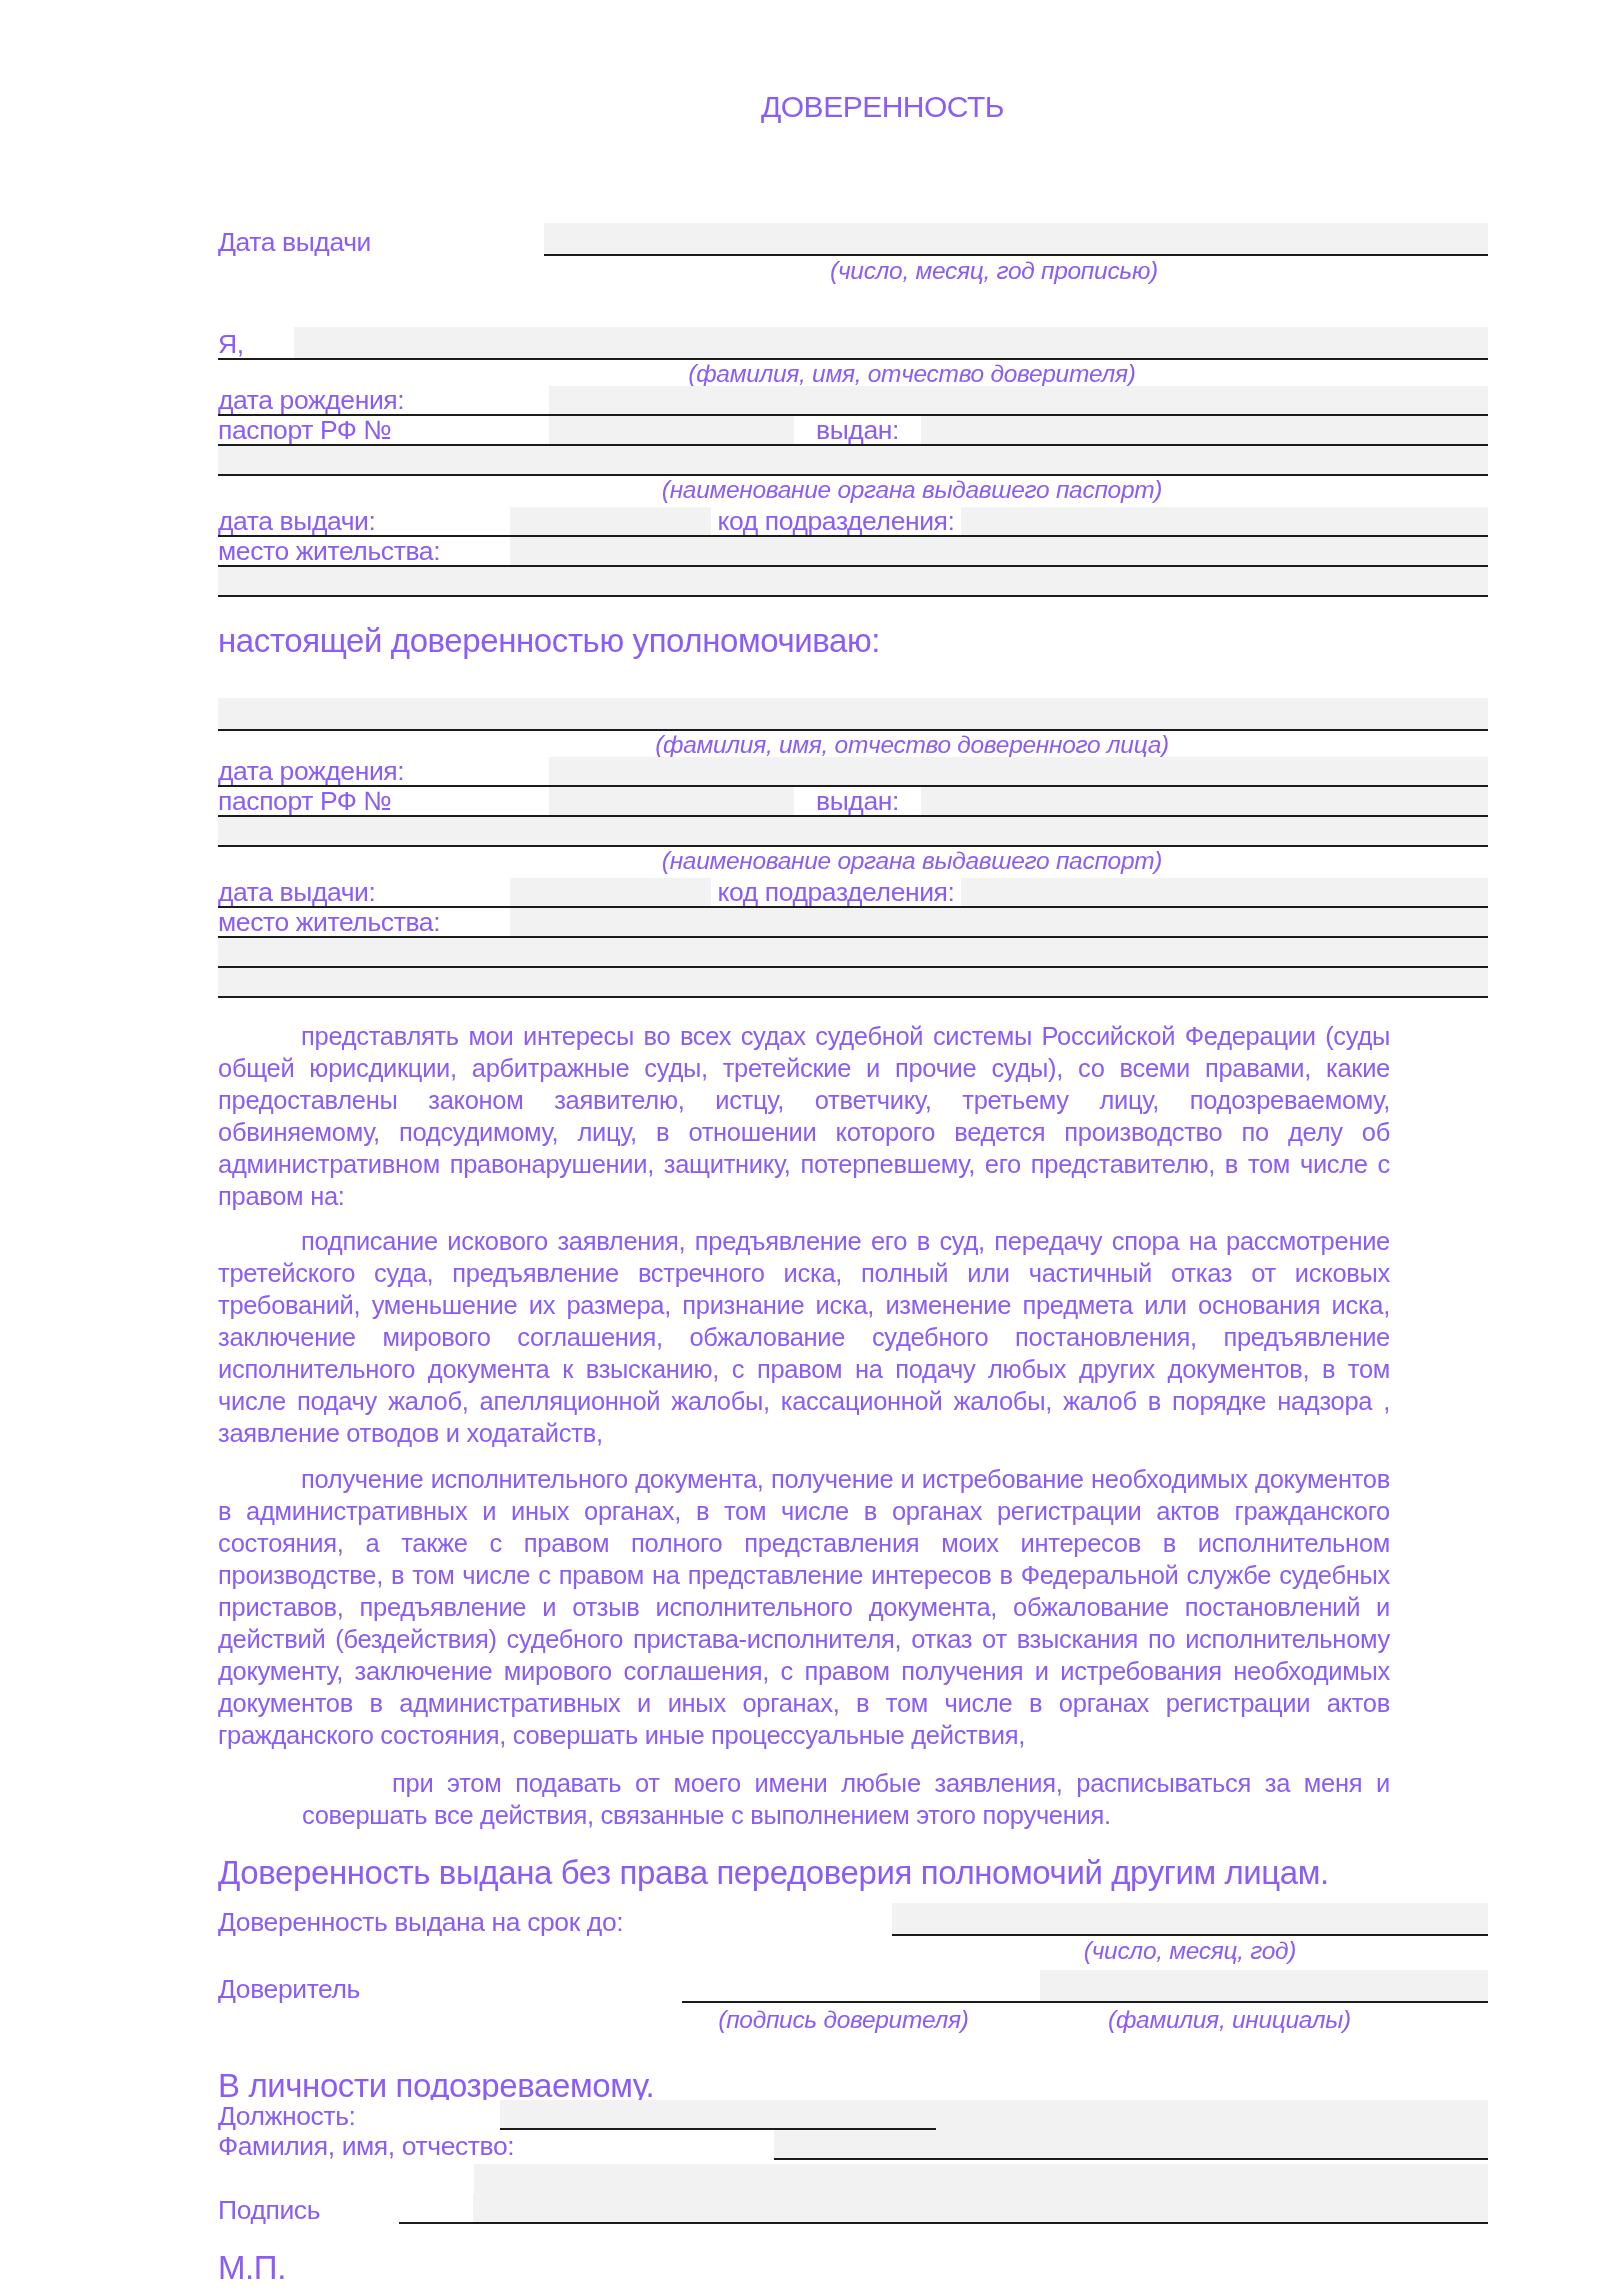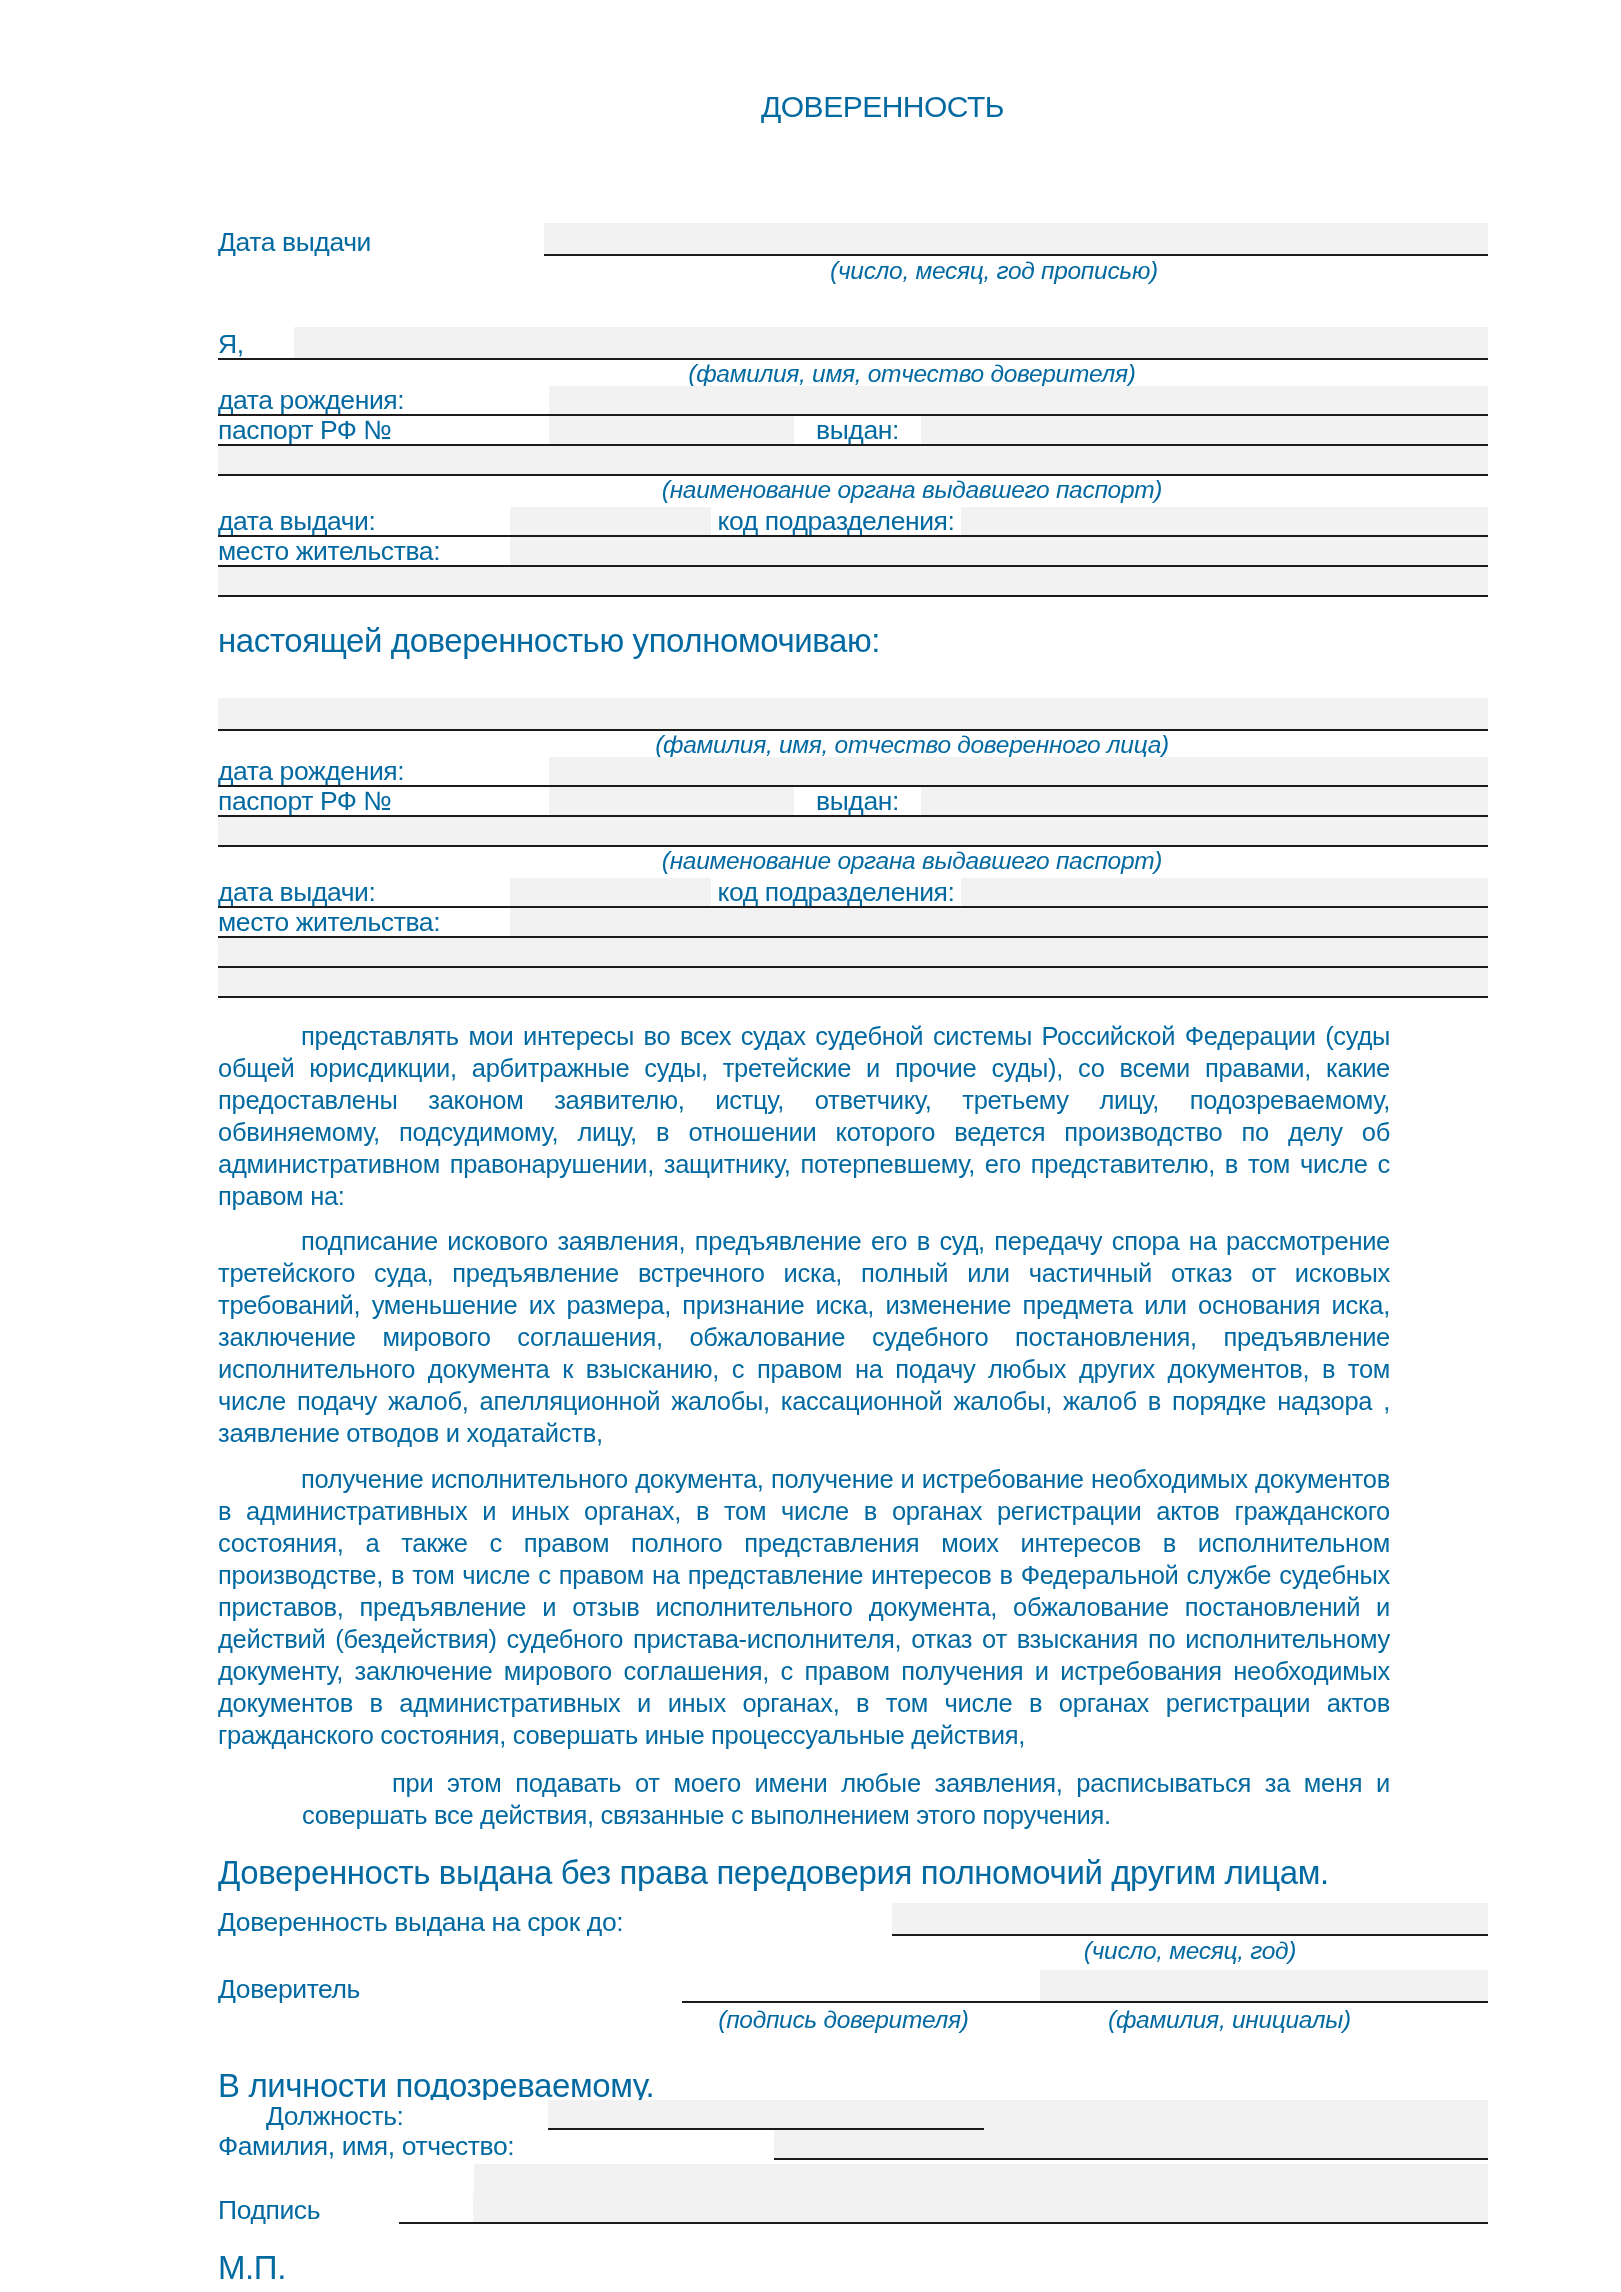--- a/index.html
+++ b/index.html
@@ -1,18 +1,18 @@
 <!DOCTYPE html>
 <html><head>
 <meta charset="utf-8">
 <style>
   html,body{margin:0;padding:0;background:#fff;}
   .page{
     width:1621px;height:2293px;background:#ffffff;position:relative;
-    font-family:"Liberation Sans", sans-serif;color:#0369a1;overflow:hidden;
+    font-family:"Liberation Sans", sans-serif;color:#8b5cf6;overflow:hidden;
   }
   .content{position:absolute;left:218px;top:0;width:1270px;}
   .doc-title{
     margin-top:90px;height:35px;width:1270px;padding-left:59px;box-sizing:border-box;
     text-align:center;font-size:30px;font-weight:400;letter-spacing:-0.5px;
   }
   .frow{display:flex;align-items:flex-end;height:30px;box-sizing:border-box;}
   .frow.tall{height:33px;}
   .lined{border-bottom:2.9px solid #1b1b1b;}
   .lbl{
@@ -155,21 +155,21 @@
       <div class="seg gray grow bline"></div>
     </div>
     <div class="sigcaps">
       <div class="c1">(подпись доверителя)</div>
       <div class="c2">(фамилия, инициалы)</div>
     </div>
 
     <div class="freeline" style="margin-top:37px;">В личности подозреваемому.</div>
 
     <div class="frow">
-      <div class="lbl" style="width:282px;margin-left:48px;">Должность:</div>
+      <div class="lbl" style="width:282px;">Должность:</div>
       <div class="seg gray bline" style="width:436px;"></div>
       <div class="seg gray grow"></div>
     </div>
 
     <div class="frow">
       <div class="lbl" style="width:333px;">Фамилия, имя, отчество:</div>
       <div class="seg" style="width:223px;"></div>
       <div class="seg gray grow bline"></div>
     </div>
 

